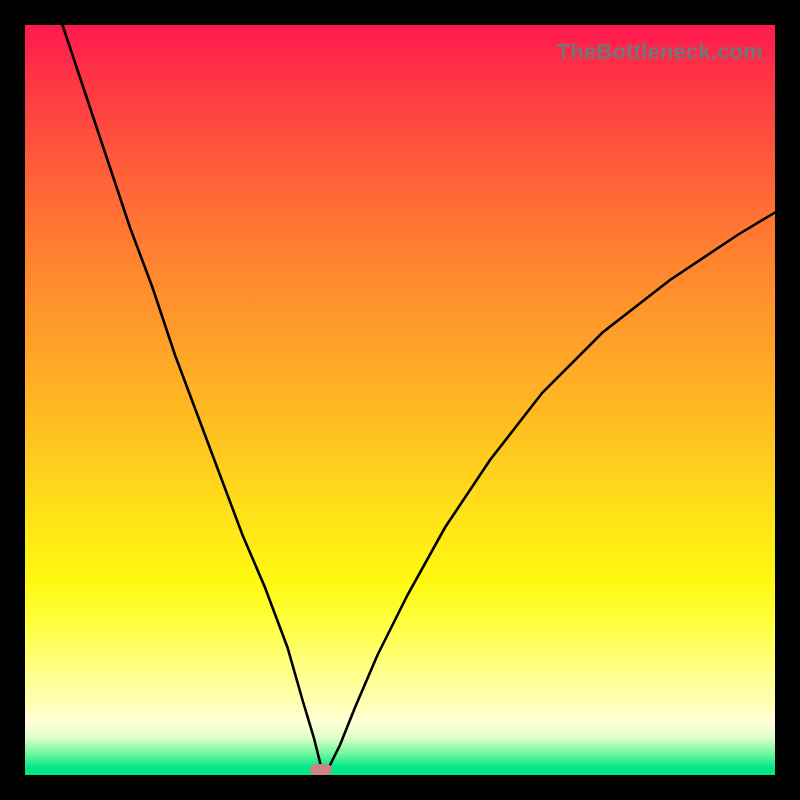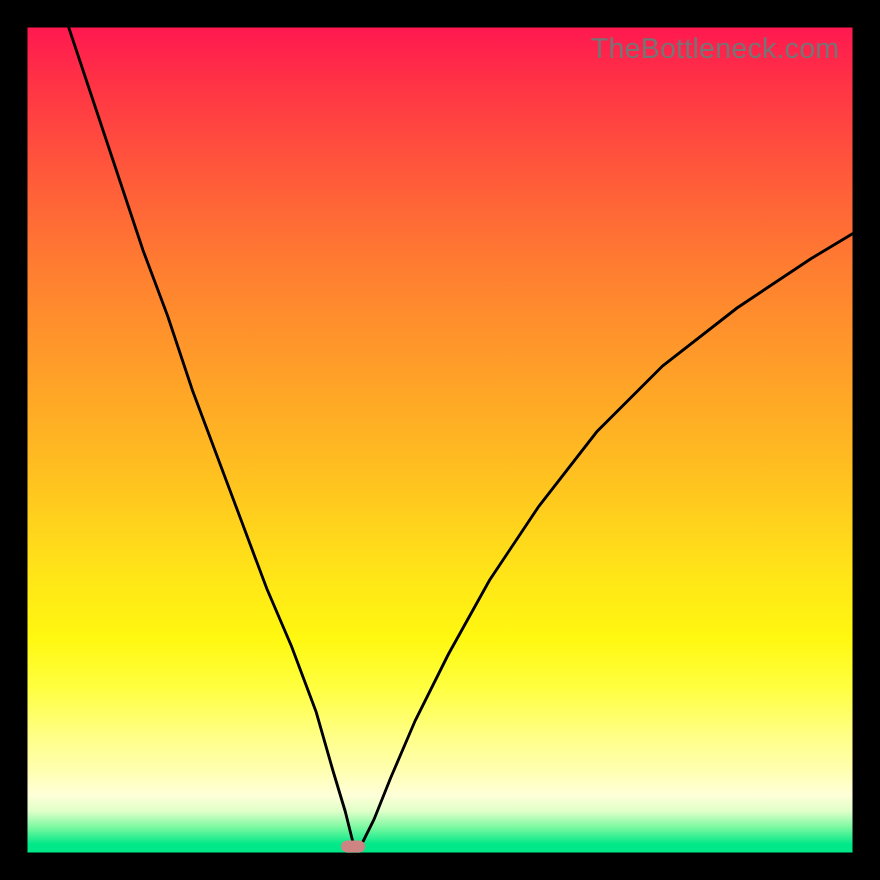--- a/index.html
+++ b/index.html
@@ -30,25 +30,25 @@
       #ffffb0 90%,
       #ffffd8 93%,
       #e0ffc8 95%,
       #78f8a0 97%,
       #00e888 99%,
       #00e888 100%
     );
   }
   .watermark {
     position: absolute;
-    top: 4px;
+    top: 14px;
     right: 12px;
     font-family: Arial, Helvetica, sans-serif;
-    font-size: 26px;
-    font-weight: 400;
+    font-size: 22px;
+    font-weight: 700;
     color: #757575;
     letter-spacing: 0.2px;
   }
   svg.curve {
     position: absolute;
     left: 0;
     top: 0;
     width: 750px;
     height: 750px;
     overflow: visible;

